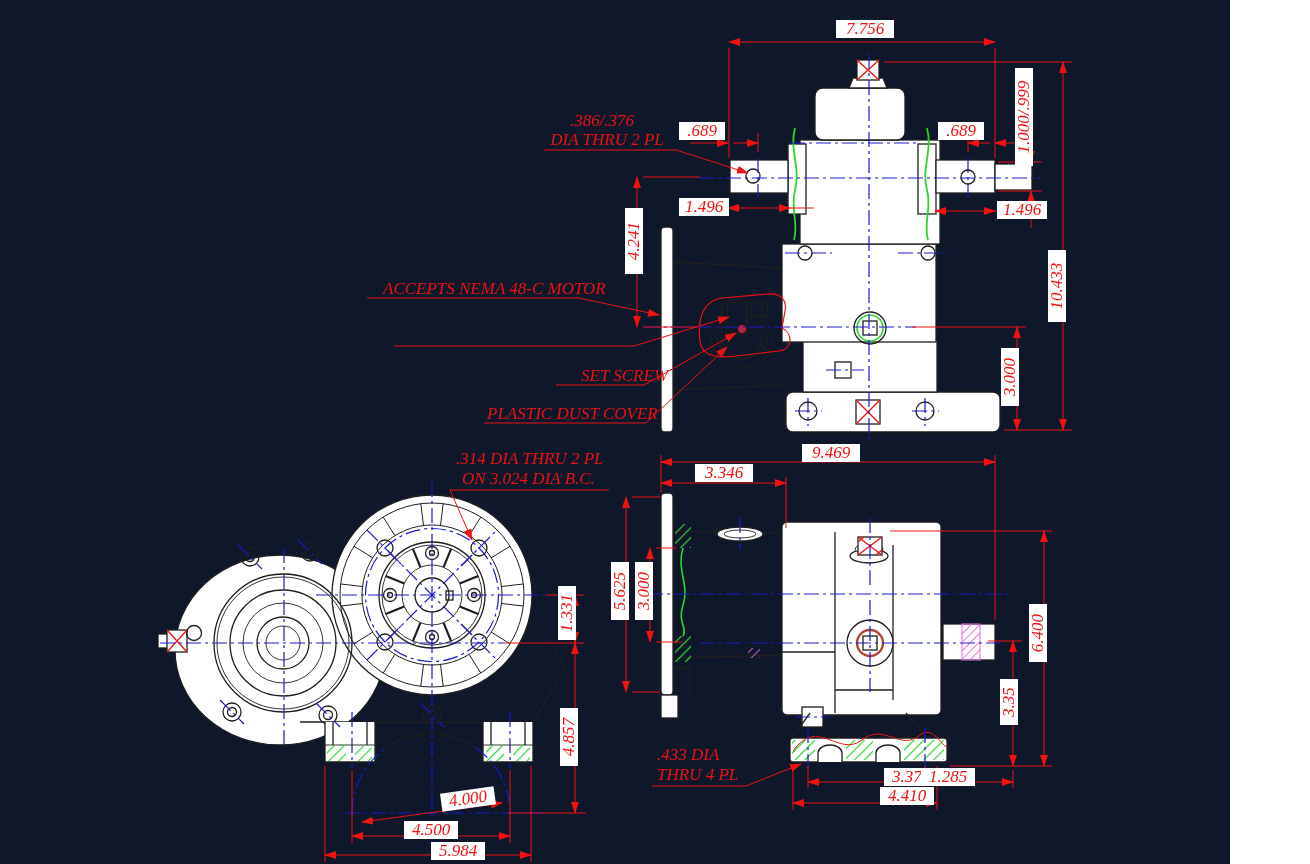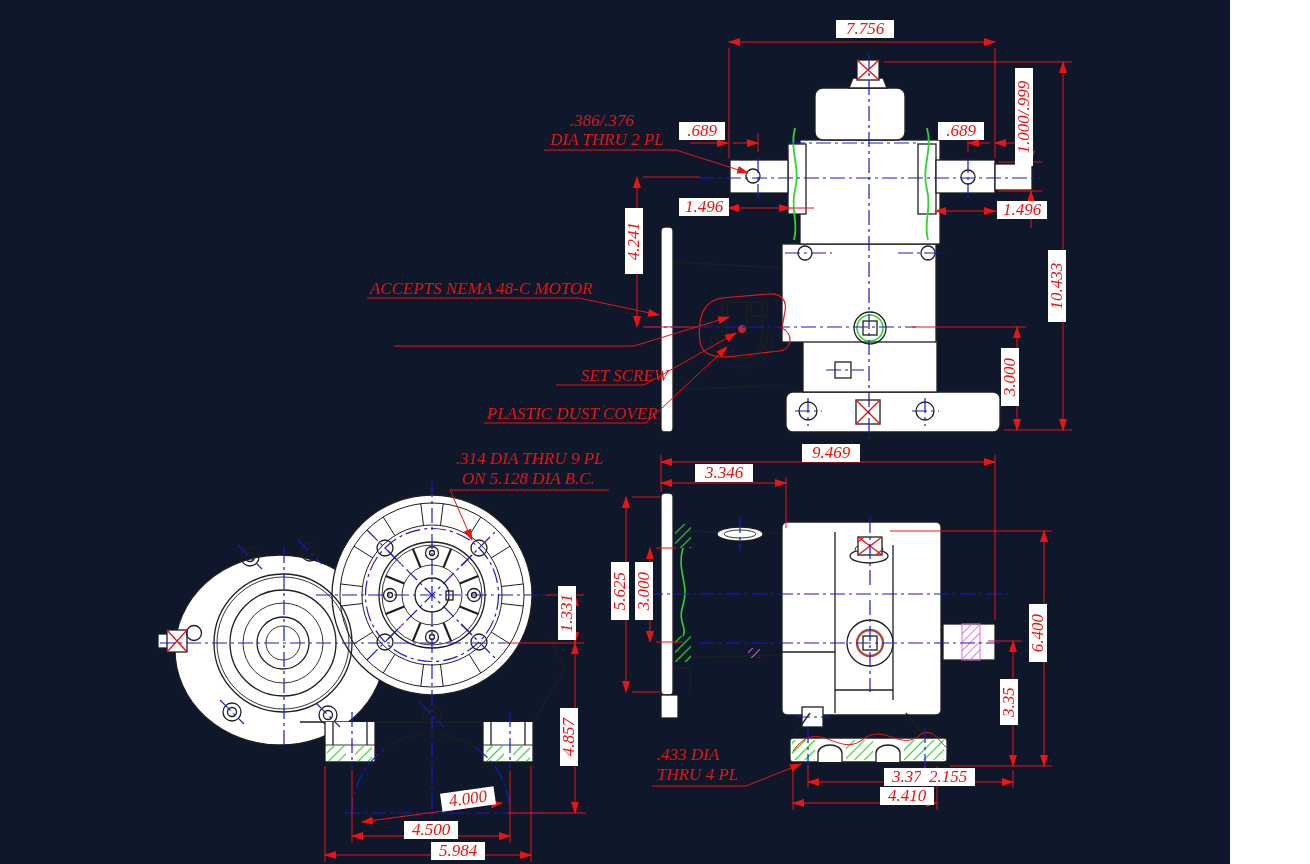--- a/index.html
+++ b/index.html
@@ -384,37 +384,37 @@
 <div class="dim" style="left:679px;top:122px;width:44px;">.689</div>
 <div class="dim" style="left:938px;top:122px;width:44px;">.689</div>
 <div class="dim" style="left:679px;top:198px;width:48px;">1.496</div>
 <div class="dim" style="left:997px;top:201px;width:48px;">1.496</div>
 <div class="dim rot" style="left:601px;top:232px;width:64px;">4.241</div>
 <div class="dim rot" style="left:1021px;top:277px;width:70px;">10.433</div>
 <div class="dim rot" style="left:981px;top:368px;width:56px;">3.000</div>
 
 <div class="dim note" style="left:536px;top:112px;width:130px;font-style:italic;">.386/.376</div>
 <div class="dim note" style="left:536px;top:131px;width:140px;text-align:center;">DIA THRU 2 PL</div>
-<div class="dim note left" style="left:369px;top:280px;text-align:center;">ACCEPTS NEMA 48-C MOTOR</div>
+<div class="dim note left" style="left:382px;top:280px;text-align:center;">ACCEPTS NEMA 48-C MOTOR</div>
 <div class="dim note left" style="left:558px;top:367px;margin-left:22px;">SET SCREW</div>
 <div class="dim note left" style="left:486px;top:405px;">PLASTIC DUST COVER</div>
-<div class="dim note left" style="left:455px;top:450px;">.314 DIA THRU 9 PL</div>
-<div class="dim note left" style="left:461px;top:470px;">ON 5.128 DIA B.C.</div>
+<div class="dim note left" style="left:455px;top:450px;">.314 DIA THRU 2 PL</div>
+<div class="dim note left" style="left:461px;top:470px;">ON 3.024 DIA B.C.</div>
 <div class="dim note left" style="left:656px;top:746px;">.433 DIA</div>
 <div class="dim note left" style="left:656px;top:766px;">THRU 4 PL</div>
 
 <div class="dim rot" style="left:540px;top:604px;width:52px;">1.331</div>
 <div class="dim rot" style="left:540px;top:728px;width:56px;">4.857</div>
 <div class="dim tilt" style="left:441px;top:790px;width:52px;">4.000</div>
 <div class="dim" style="left:404px;top:821px;width:52px;">4.500</div>
 <div class="dim" style="left:431px;top:842px;width:52px;">5.984</div>
 
 <div class="dim" style="left:802px;top:444px;width:56px;">9.469</div>
 <div class="dim" style="left:695px;top:464px;width:56px;">3.346</div>
 <div class="dim rot" style="left:591px;top:582px;width:56px;">5.625</div>
 <div class="dim rot" style="left:615px;top:582px;width:56px;">3.000</div>
 <div class="dim rot" style="left:1009px;top:624px;width:56px;">6.400</div>
 <div class="dim rot" style="left:986px;top:693px;width:44px;">3.35</div>
 <div class="dim" style="left:840px;top:768px;width:52px;margin-left:44px;">3.375</div>
-<div class="dim" style="left:921px;top:768px;width:52px;">2.155</div>
+<div class="dim" style="left:921px;top:768px;width:52px;">1.285</div>
 <div class="dim" style="left:880px;top:787px;width:52px;">4.410</div>
 
 </div>
 
 </body></html>

